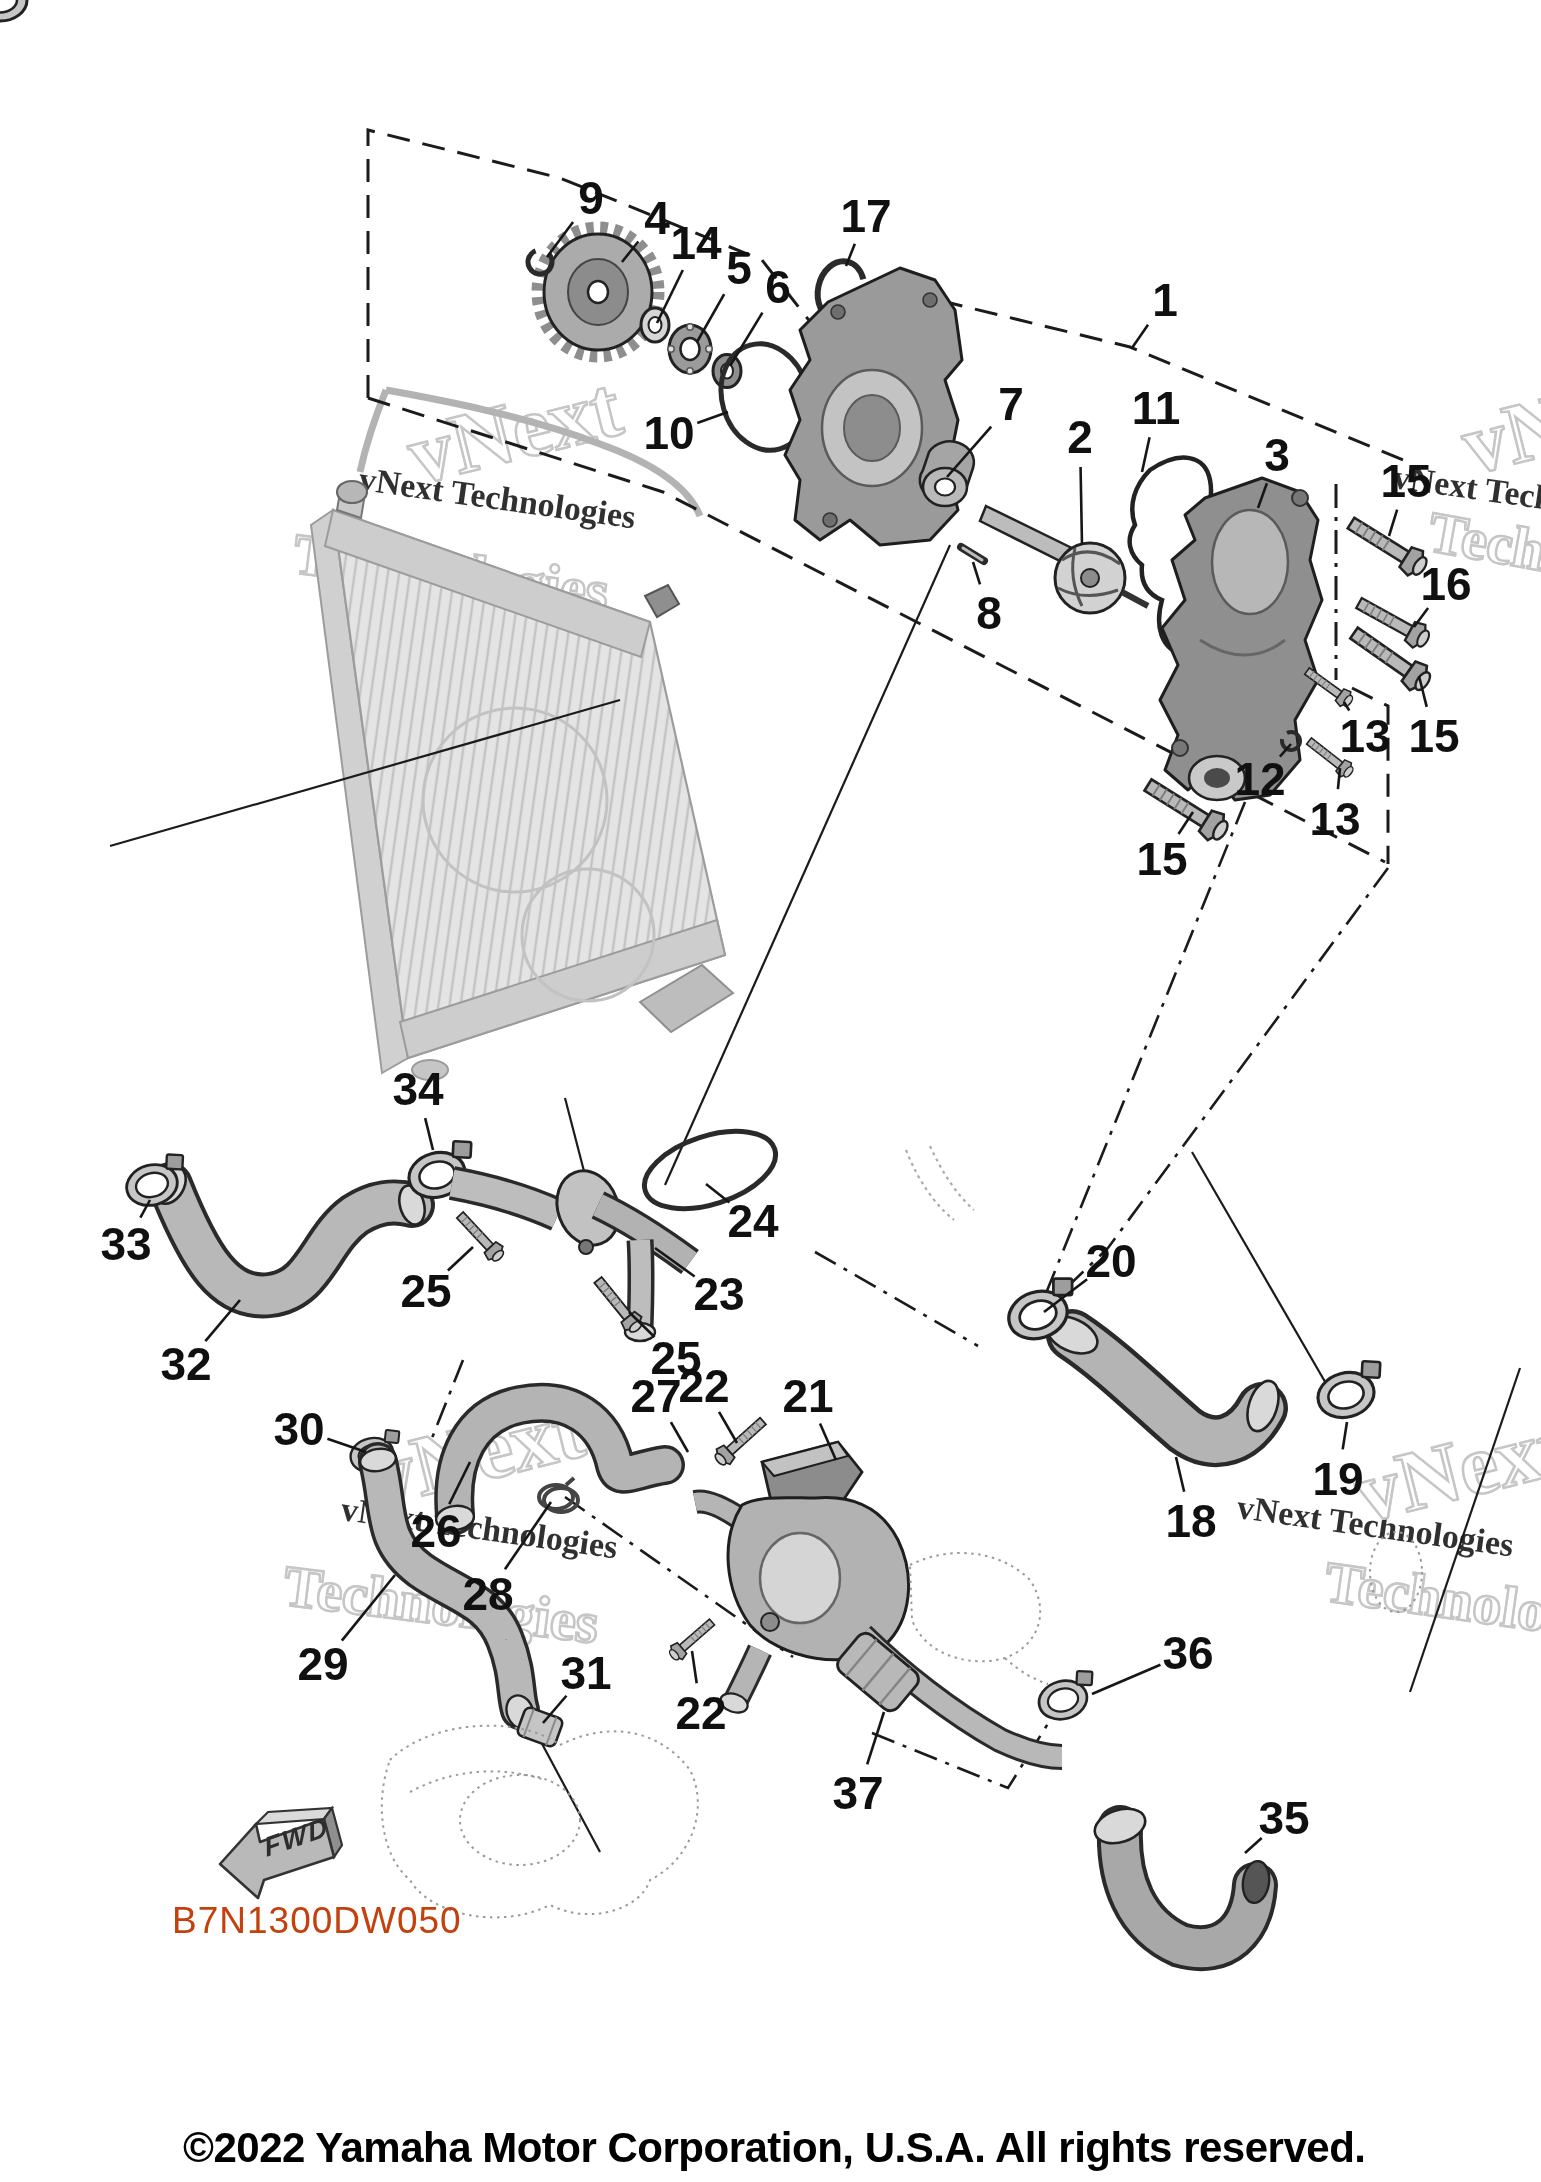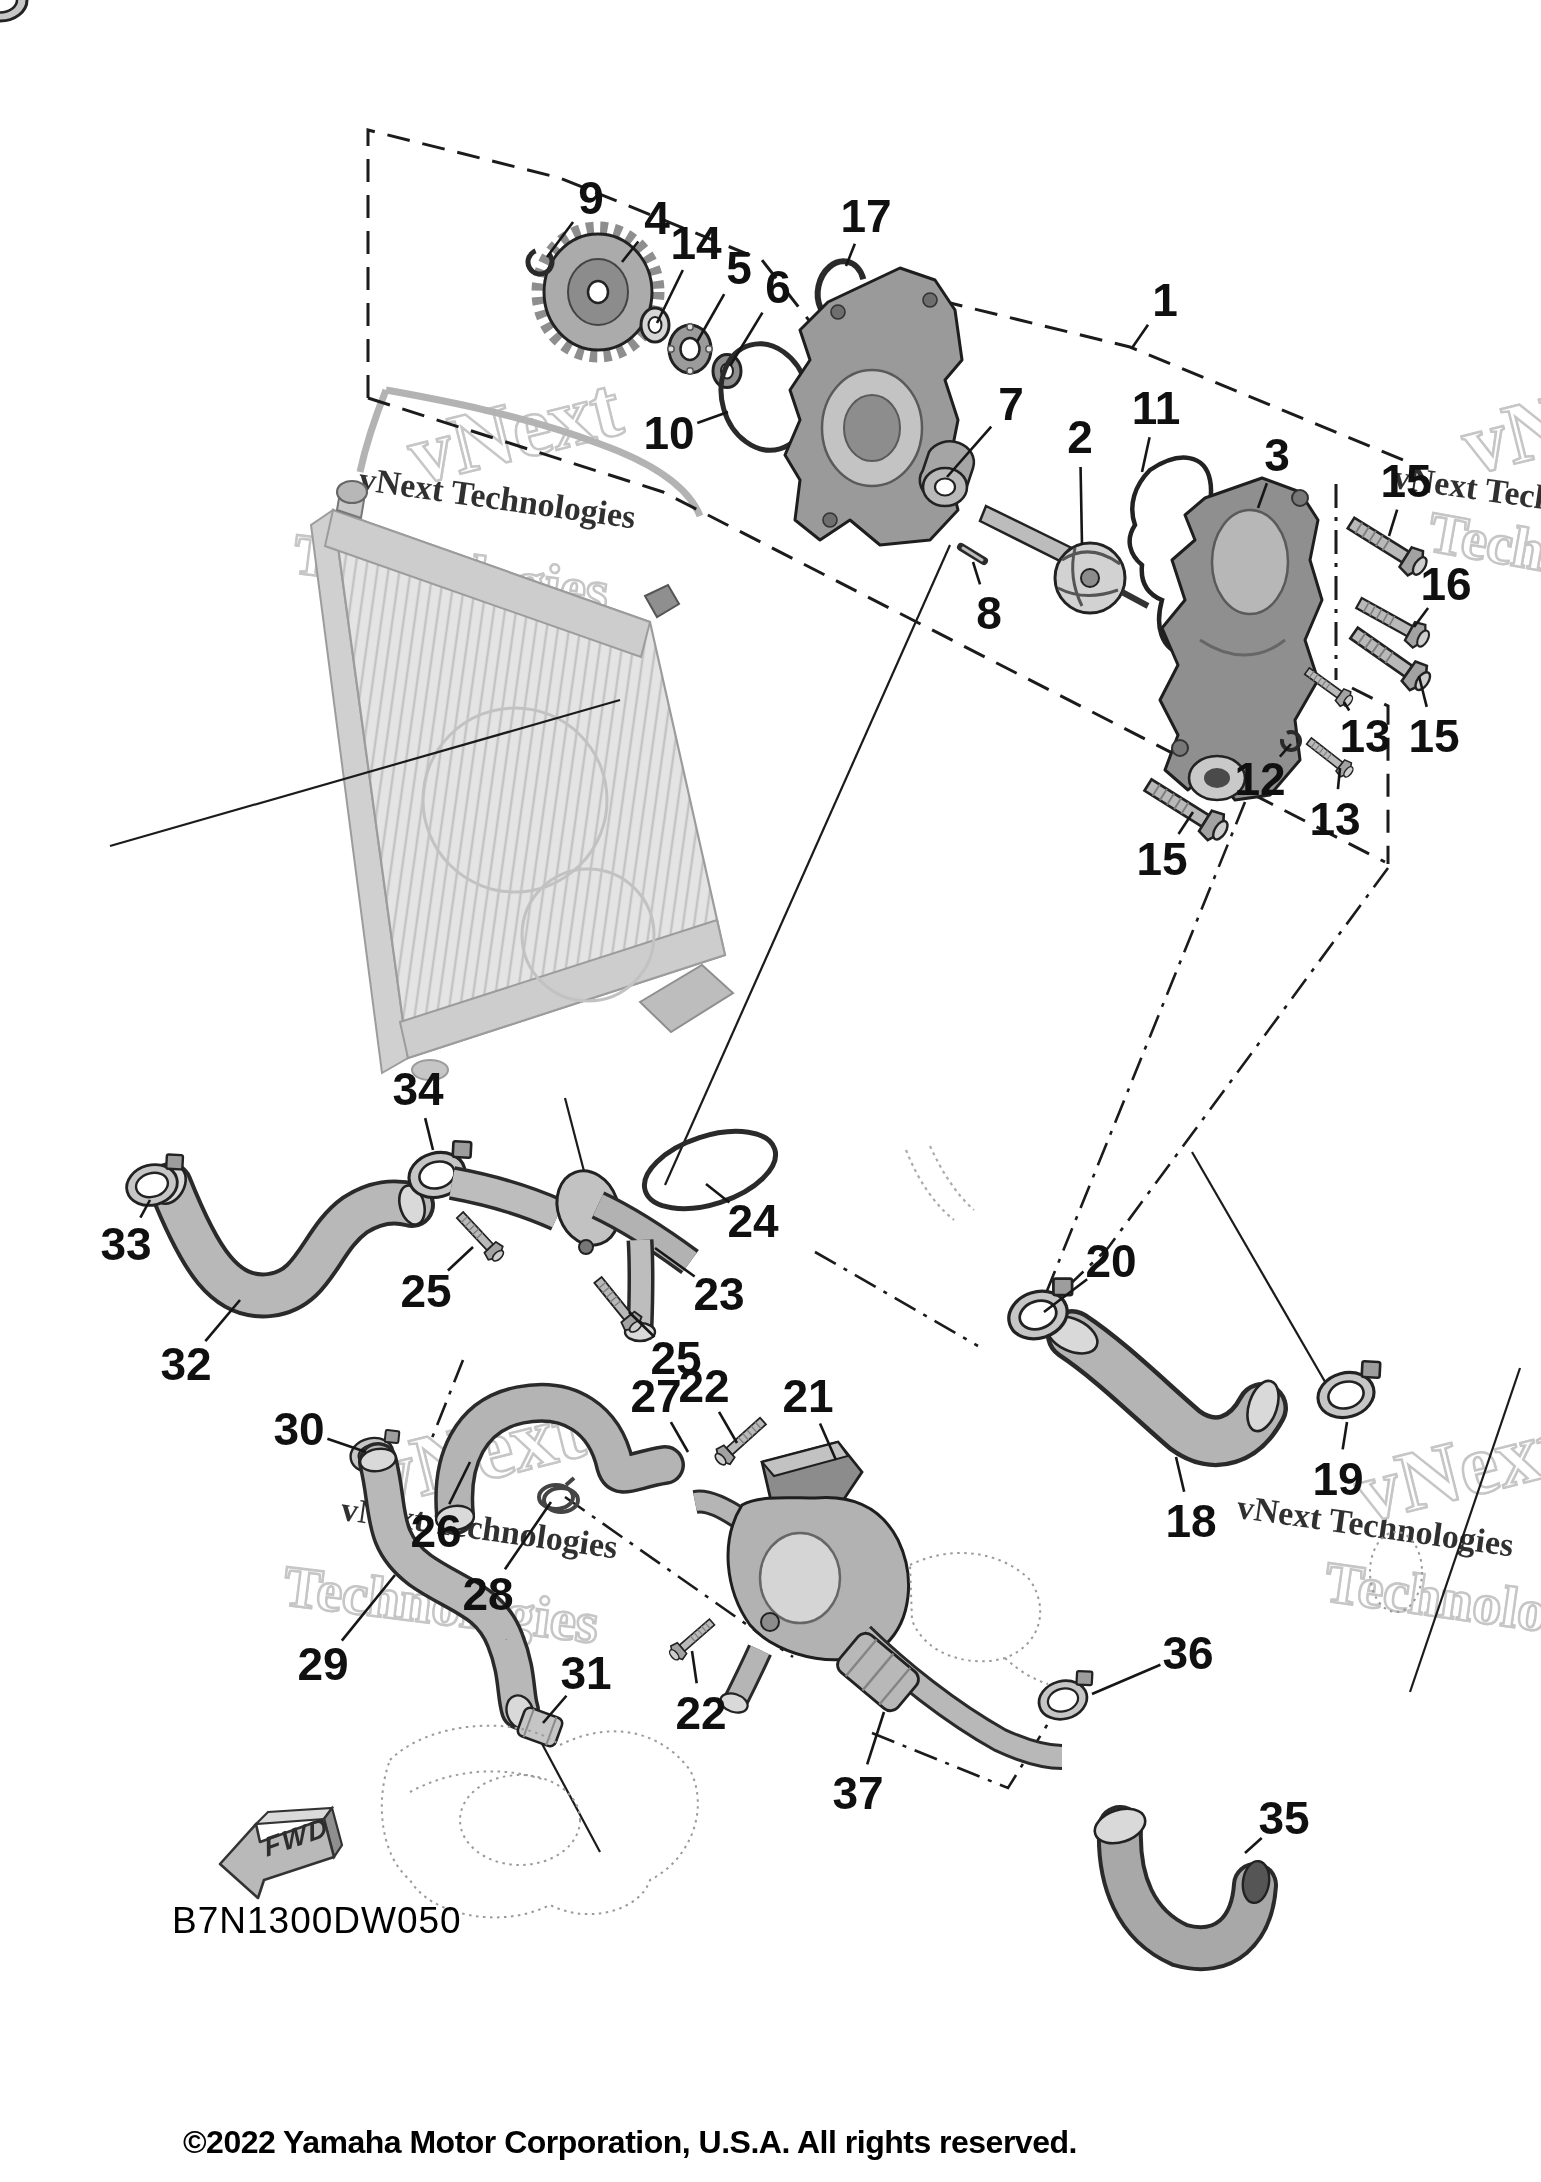--- a/index.html
+++ b/index.html
@@ -14,27 +14,27 @@
   }
   .wm-outline{
     position:absolute;white-space:nowrap;transform-origin:left top;
     font-family:"Liberation Serif",serif;font-weight:700;color:#ffffff;
     -webkit-text-stroke:2.5px #c6c6c6;
     text-shadow:0 0 1px #c9c9c9,0 0 1px #c9c9c9,1px 1px 0 #d4d4d4,-1px -1px 0 #d4d4d4;
   }
   #diagram-svg,#callout-layer{position:absolute;left:0;top:0;}
   .callout{font:700 46px "Liberation Sans",sans-serif;fill:#101010;}
   .leader{stroke:#161616;stroke-width:2.6px;}
-  #diagram-code{position:absolute;left:172px;top:1900px;font-size:37px;color:#000000;letter-spacing:1px;}
+  #diagram-code{position:absolute;left:172px;top:1900px;font-size:37px;color:#c2410c;letter-spacing:1px;}
   #fwd-label{
     position:absolute;left:263px;top:1822px;color:#2d2d2d;letter-spacing:2px;
     font:italic 700 27px "Liberation Sans",sans-serif;transform:rotate(-19deg) skewX(-8deg);
   }
   #copyright{
-    position:absolute;left:183px;top:2124px;font-weight:700;font-size:32px;letter-spacing:-.5px;
+    position:absolute;left:183px;top:2124px;font-weight:700;font-size:42px;letter-spacing:-.5px;
     color:#000;white-space:nowrap;
   }
 </style>
 </head>
 <body>
 
 <div id="watermarks">
     <div class="wm-solid" style="left: 362px; top: 460px; transform: rotate(8deg);">vNext Technologies</div>
     <div class="wm-solid" style="left: 1396px; top: 458px; transform: rotate(8deg);">vNext Technologies</div>
     <div class="wm-solid" style="left: 344px; top: 1490px; transform: rotate(8deg);">vNext Technologies</div>

